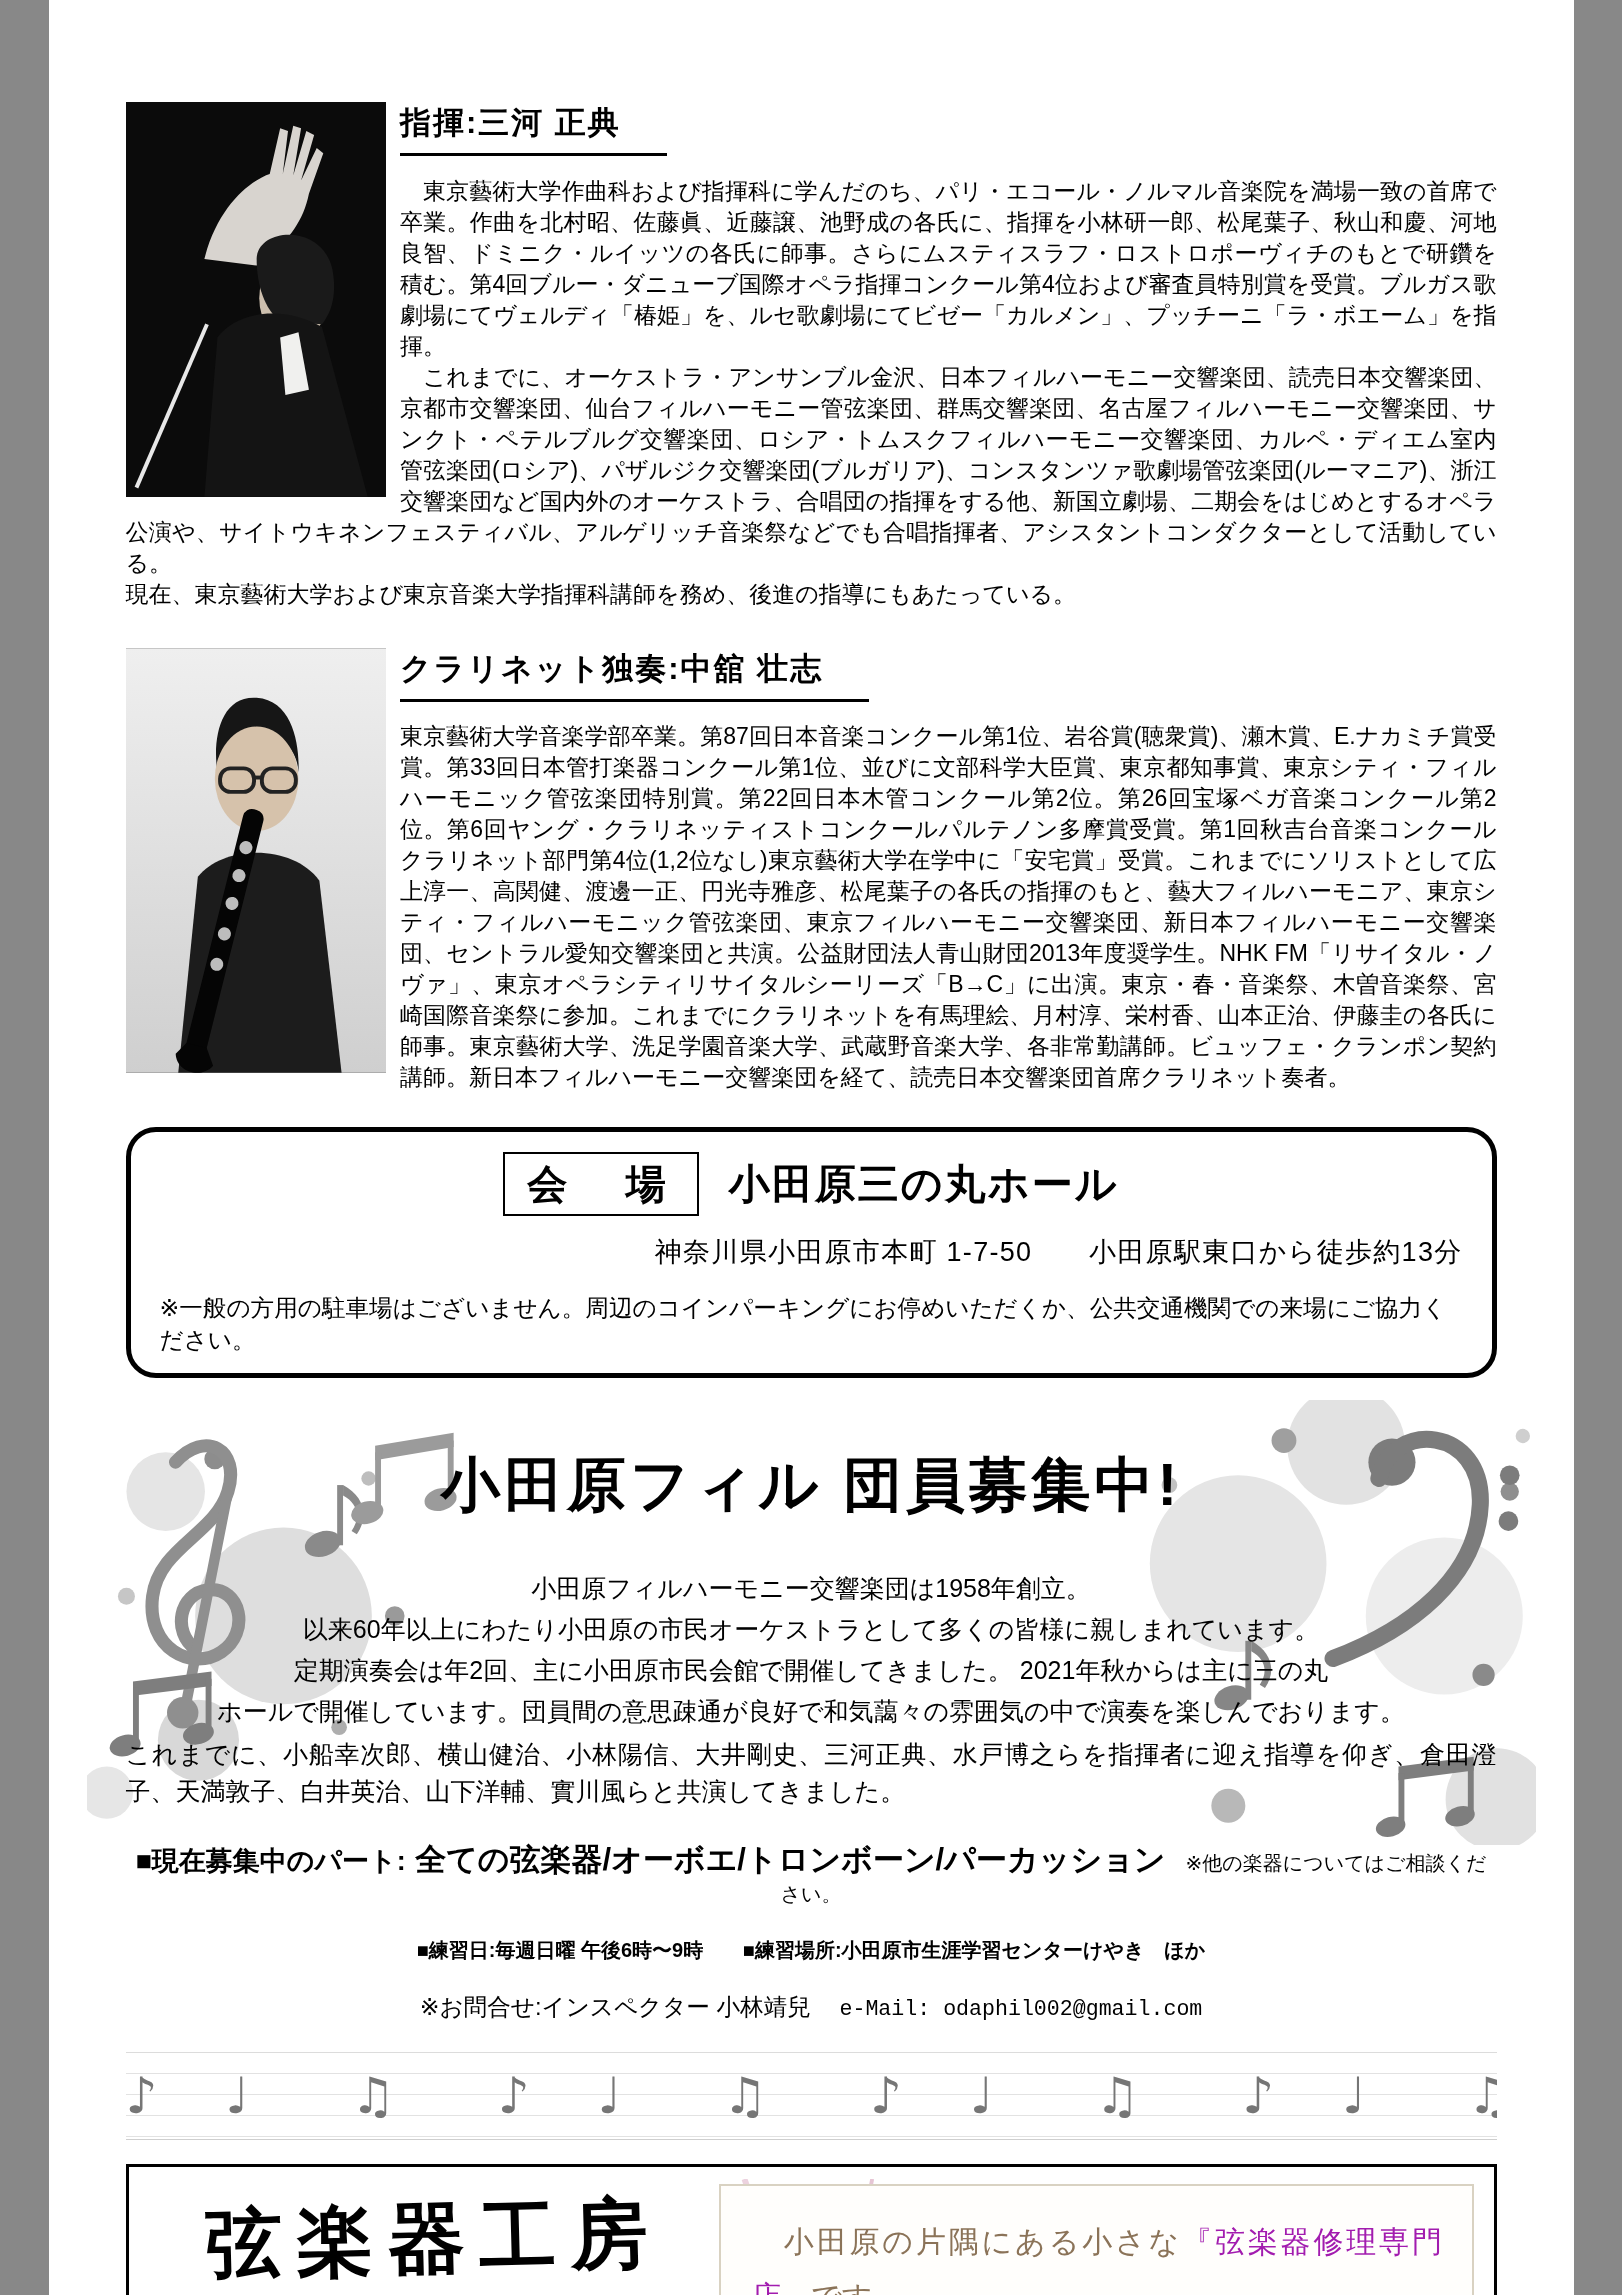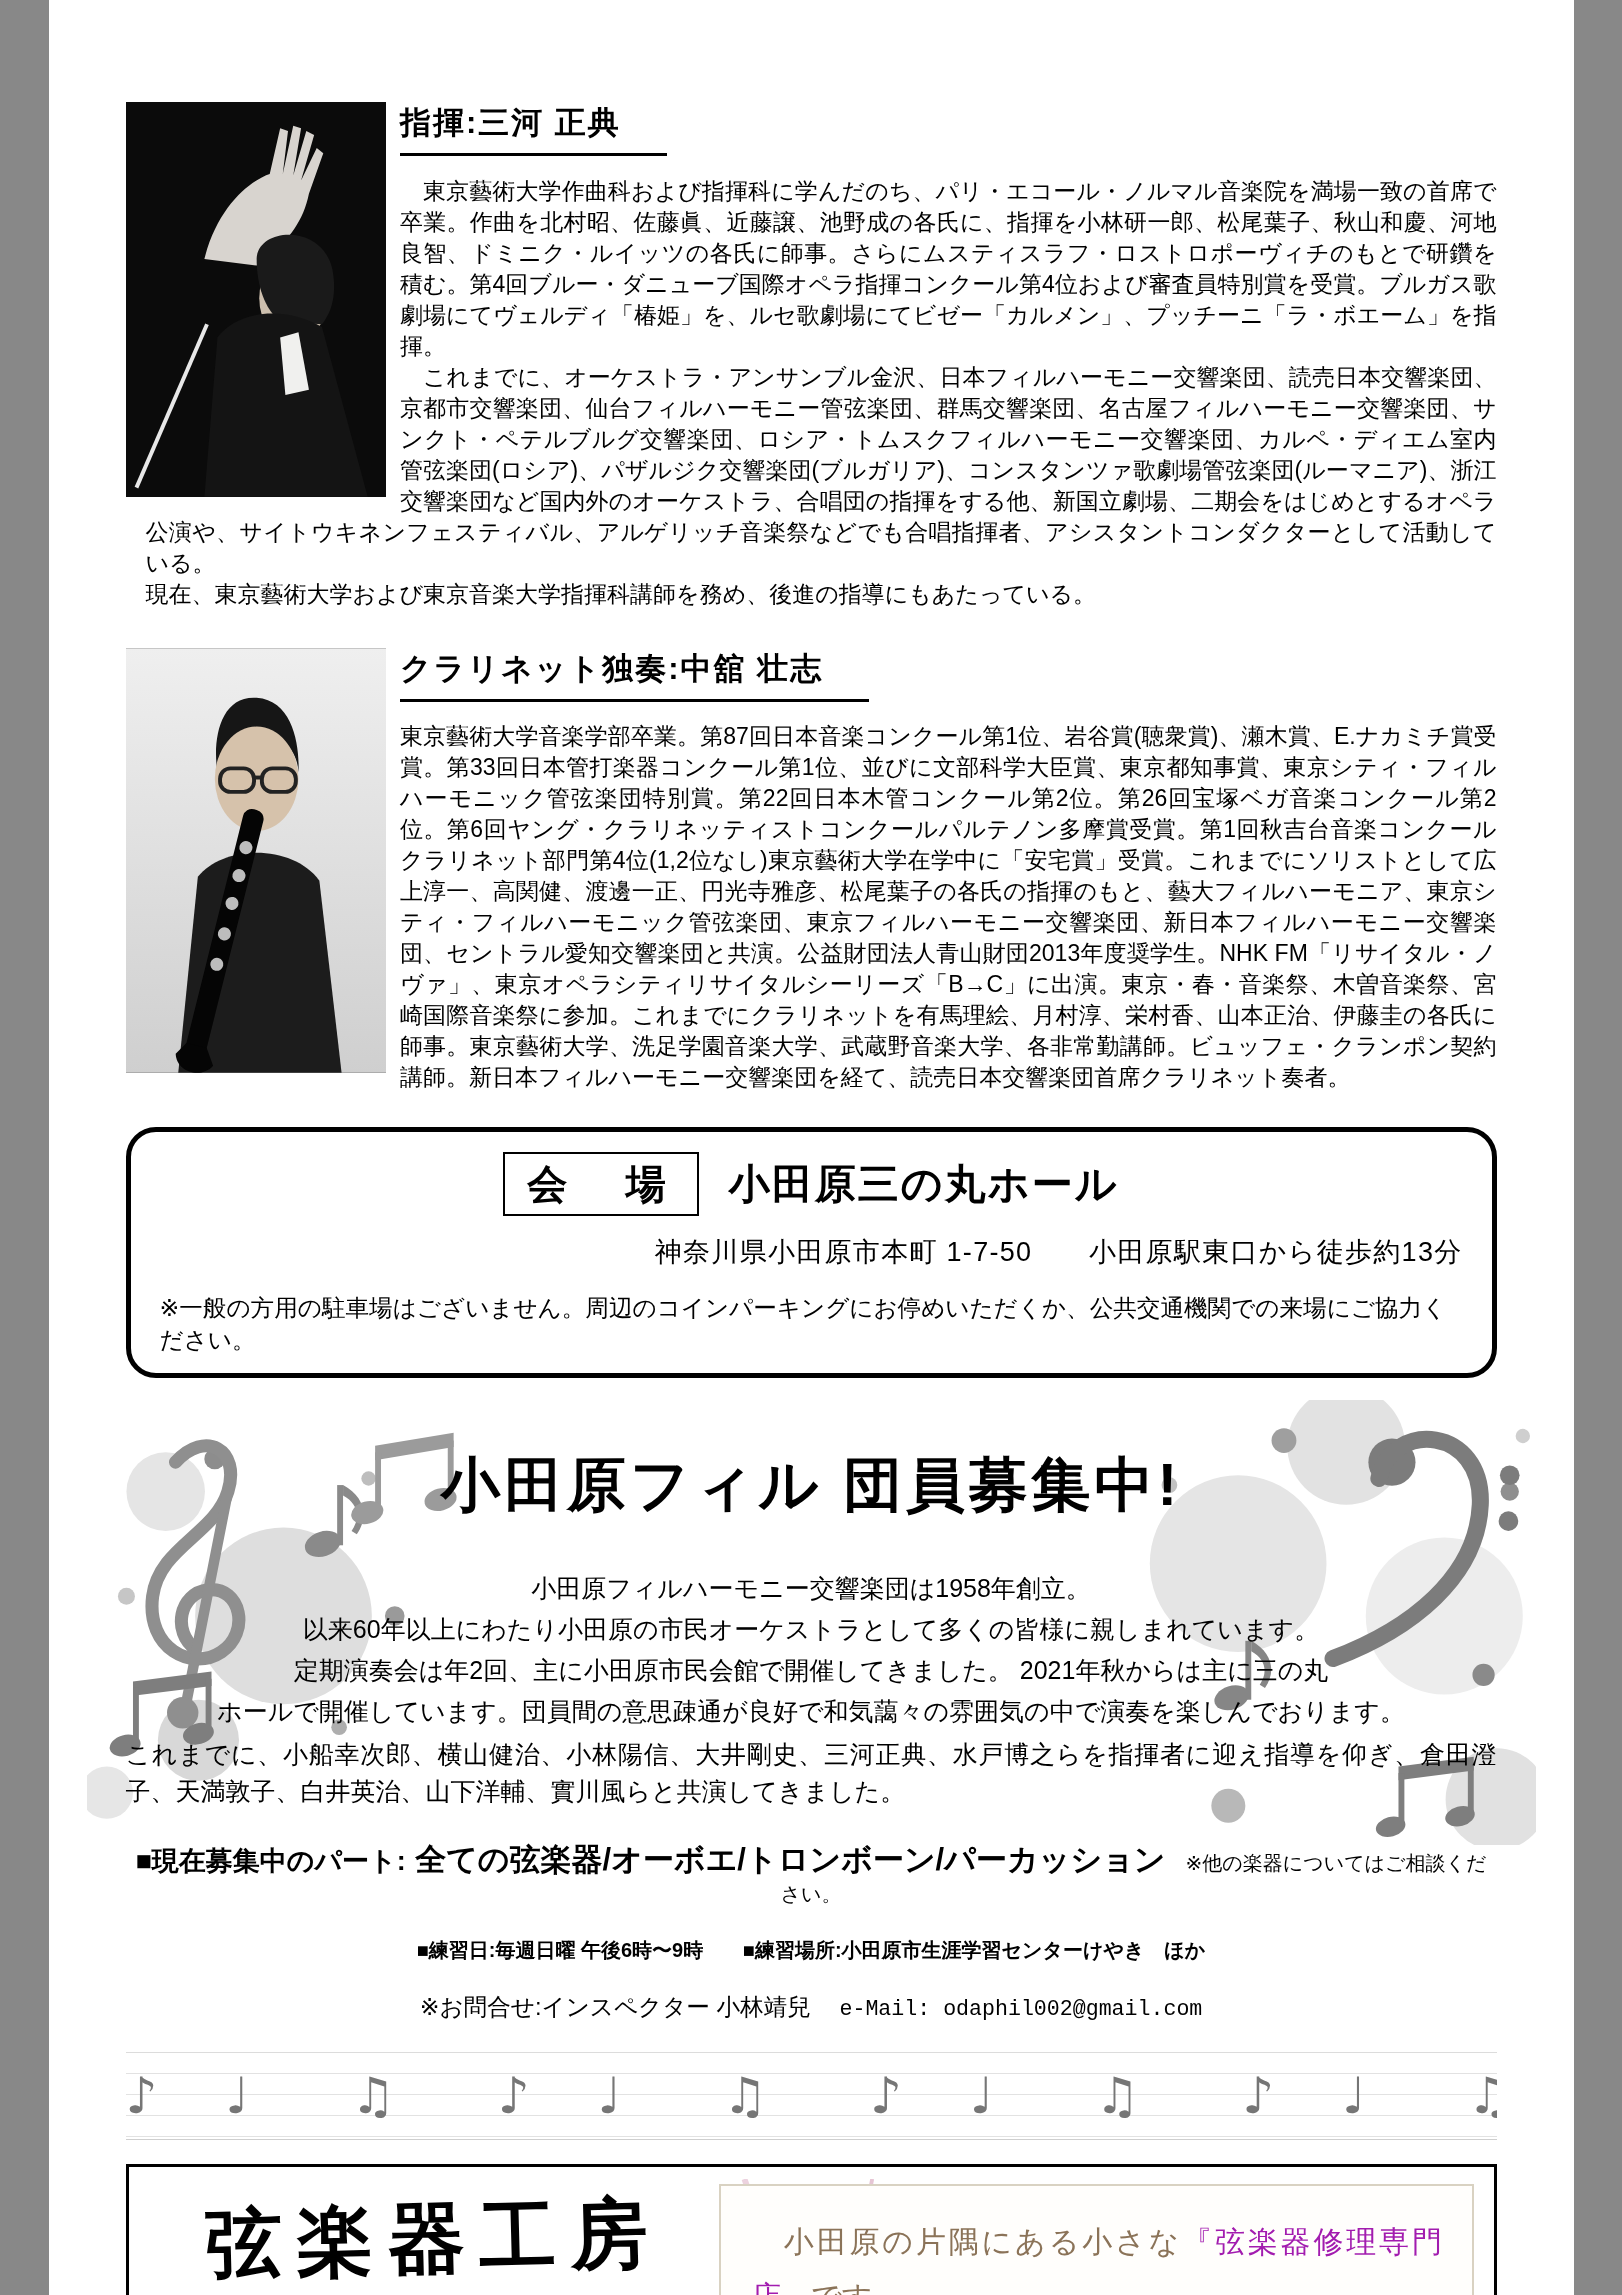--- a/index.html
+++ b/index.html
@@ -11,21 +11,21 @@
 
   
   .bio{overflow:visible;margin-bottom:34px;}
   .bio::after{content:"";display:block;clear:both;}
   .photo{float:left;margin:3.9px 14.4px 7.9px 0;background:#111;}
   .photo svg{display:block;}
   .bio-title{
     display:inline-block;font-size:31px;font-weight:bold;margin:3.9px 0 19.6px 0;
     border-bottom:3.3px solid #000;padding:0 46px 9.2px 0;letter-spacing:2px;
   }
-  .bio-text{font-size:23px;line-height:31px;text-align:justify;margin:0;padding-left:20px;}
+  .bio-text{font-size:23px;line-height:31px;text-align:justify;margin:0;}
   .bio-text + .bio-text{margin-top:0;}
 
   
   .venue-box{
     border:5.9px solid #000;border-radius:30px;margin:17px 0 0 0;
     padding:19.6px 29px 17px 29px;
   }
   .venue-head{display:flex;justify-content:center;align-items:center;gap:30px;}
   .venue-label{
     border:2.6px solid #000;padding:2.6px 22px;font-size:40px;font-weight:bold;letter-spacing:9.2px;

